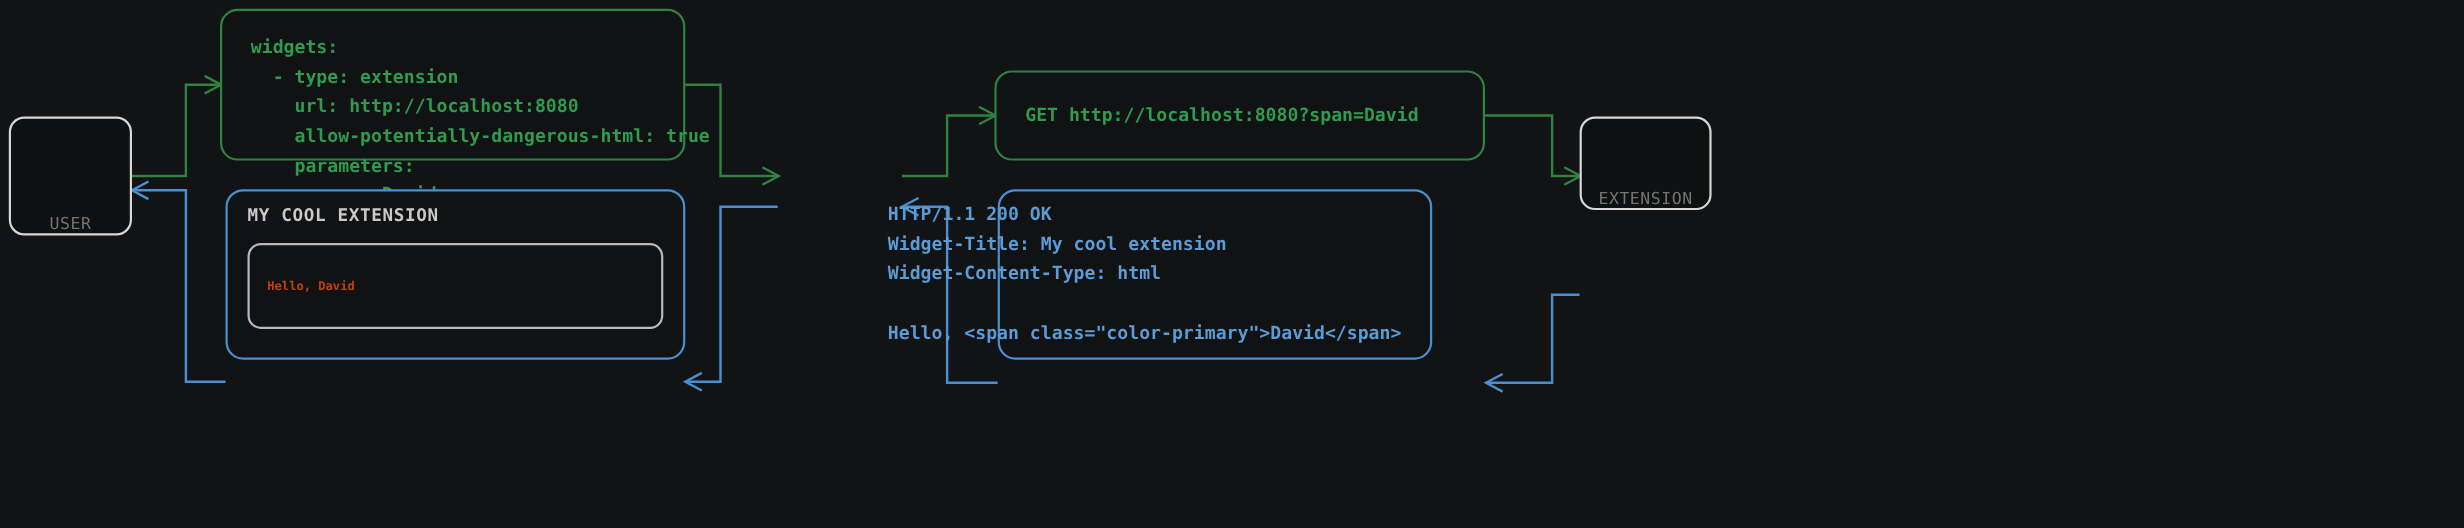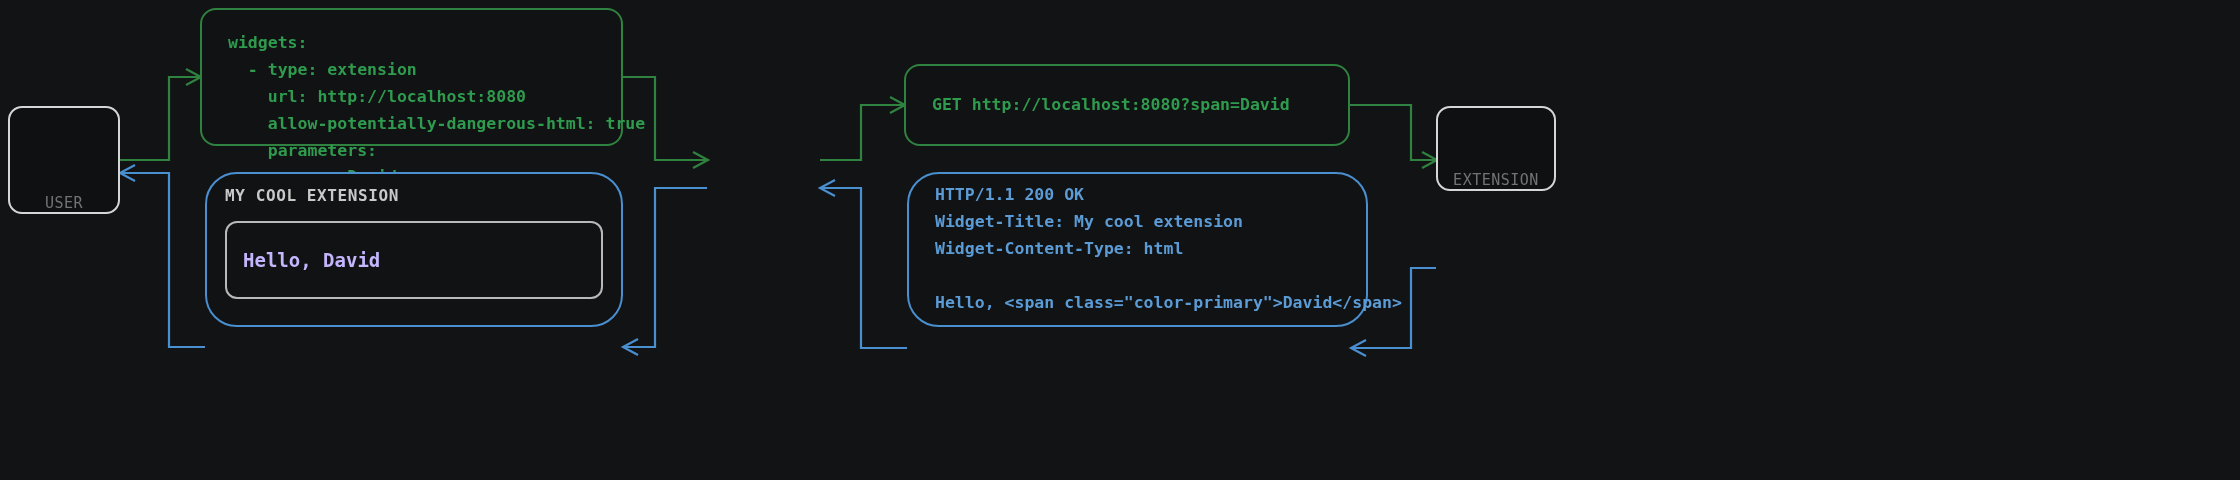--- a/index.html
+++ b/index.html
@@ -37,21 +37,21 @@
   .msgbox {
     position: absolute;
     box-sizing: border-box;
     border: 2px solid #2f7d3e;
     border-radius: 16px;
     background: #111213;
     padding: 20px 26px;
     font-weight: bold;
   }
   .msgbox.green { border-color: #2f8240; }
-  .msgbox.blue  { border-color: #4a8fd0; border-radius: 32px; }
+  .msgbox.blue  { border-color: #4a8fd0; }
 
   .code {
     margin: 0;
     font-family: "DejaVu Sans Mono", monospace;
     font-size: 16.5px;
     line-height: 1.63;
     white-space: pre;
     color: #2f9b4e;
   }
   .code.blue { color: #5b9bd6; }
@@ -69,22 +69,22 @@
     border: 2px solid #b9b9b9;
     border-radius: 12px;
     height: 78px;
     display: flex;
     align-items: center;
     padding-left: 16px;
     box-sizing: border-box;
   }
   .widget-body .txt {
     font-family: "DejaVu Sans Mono", monospace;
-    font-size: 19px;
-    color: #c4b5fd;
+    font-size: 11px;
+    color: #c2410c;
     white-space: pre;
   }
   .accent { color: #e8742c; text-align: right; }
 
   
   #edges {
     position: absolute;
     left: 0; top: 0;
     width: 2240px;
     height: 480px;
@@ -166,21 +166,21 @@
     <div class="widget-body">
       <span class="txt">Hello, </span>
         <span class="txt accent">David</span>
     </div>
   </div>
 
   <div class="msgbox green" style="left:904px; top:64px; width:446px; height:82px; display:flex; align-items:center;">
     <pre class="code">GET http://localhost:8080?span=David</pre>
   </div>
 
-  <div class="msgbox blue" style="left:907px; top:172px; width:461px; height:155px; display:flex; align-items:center;">
+  <div class="msgbox blue" style="left:907px; top:172px; width:395px; height:155px; display:flex; align-items:center;justify-content:flex-end;">
     <pre class="code blue">HTTP/1.1 200 OK
 Widget-Title: My cool extension
 Widget-Content-Type: html
 
 Hello, &lt;span class="color-primary"&gt;David&lt;/span&gt;</pre>
   </div>
 
 </div>
 
 </body></html>

